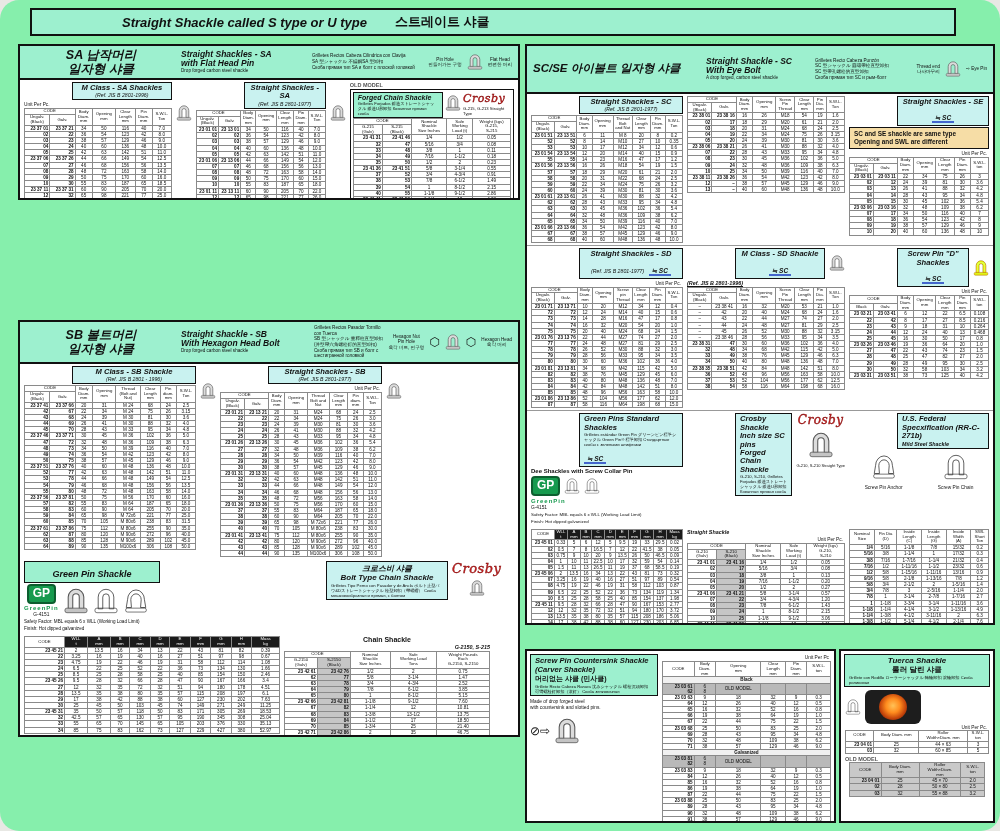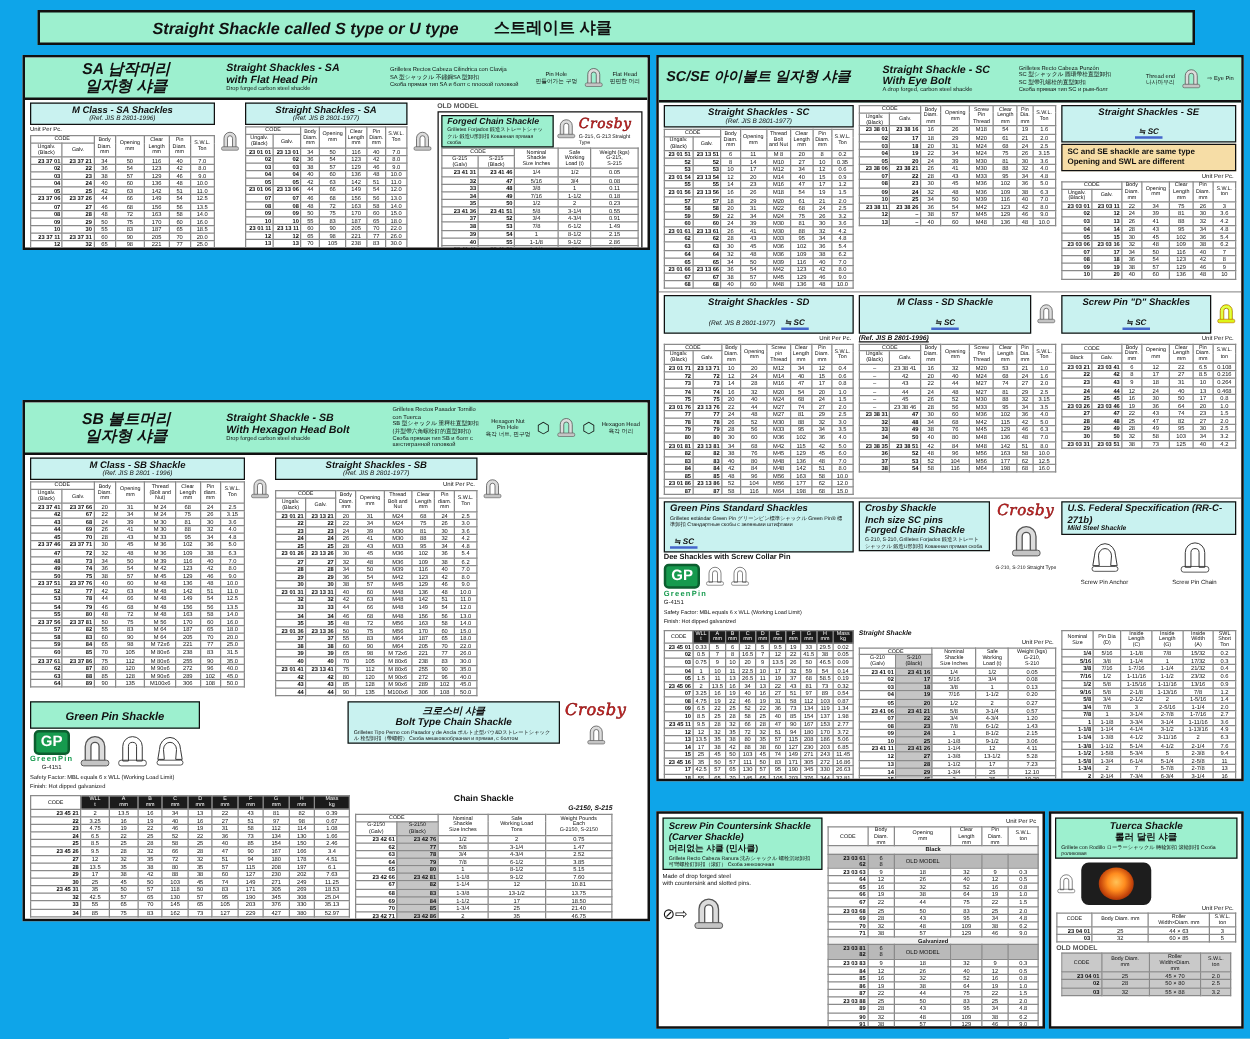--- a/index.html
+++ b/index.html
@@ -1,32 +1,32 @@
 <!DOCTYPE html>
 <html><head>
 <meta charset="utf-8">
 <style>
   html,body{margin:0;padding:0;background:#e8e8e4;}
-  .page{position:relative;width:1000px;height:831px;background:#0ea5e9;font-family:"Liberation Sans",sans-serif;color:#111;overflow:hidden;}
+  .page{position:relative;width:1000px;height:831px;background:#86efac;font-family:"Liberation Sans",sans-serif;color:#111;overflow:hidden;border-radius:19px;}
   .panel{position:absolute;border:2px solid #111;background:#fff;overflow:hidden;box-sizing:border-box;}
   .mint{background:#9df0cf;}
   .banner{left:30px;top:8px;width:926px;height:28px;display:flex;align-items:center;gap:28px;padding-left:90px;}
   .banner .t1{font-weight:bold;font-style:italic;font-size:13px;}
   .banner .t2{font-weight:bold;font-size:13px;}
   .sa-panel{left:18px;top:44px;width:502px;height:156px;}
   .sc-panel{left:525px;top:44px;width:470px;height:581px;}
   .sb-panel{left:18px;top:320px;width:502px;height:417px;}
   .cs-panel{left:525px;top:649px;width:311px;height:174px;}
   .roller-panel{left:839px;top:649px;width:156px;height:174px;}
   .hdr{display:flex;align-items:center;gap:5px;border-bottom:2px solid #111;padding:2px 6px;box-sizing:border-box;}
   .hdr .big{font-weight:bold;font-style:italic;font-size:12.5px;line-height:1.15;white-space:pre-line;}
   .hdr .mid{font-weight:bold;font-style:italic;font-size:8.5px;line-height:1.1;white-space:pre-line;}
   .hdr .tiny{font-size:4.6px;line-height:1.25;white-space:pre-line;}
   .hdr .dlab{font-size:4.6px;line-height:1.15;text-align:center;white-space:pre-line;}
-  .tbox{background:#c9f2f0;border:1.5px solid #111;padding:1px 4px;text-align:center;box-sizing:border-box;}
+  .tbox{background:#c9f2f0;border:1.5px solid #111;padding:1px 4px;text-align:center;box-sizing:border-box;margin-left:48px;}
   .tbox .tt{font-weight:bold;font-style:italic;font-size:7.6px;line-height:1.1;}
   .tbox .ref{font-style:italic;font-size:5.2px;}
   .mintbox{background:#9df0cf;border:1.5px solid #111;padding:1px 4px;box-sizing:border-box;}
   .approx{font-weight:bold;font-style:italic;font-size:6.5px;border-bottom:2px solid #46c;padding:0 3px;}
   .unit{font-size:4.8px;text-align:right;padding:1px 2px 0 0;}
   .note{font-size:4.4px;}
   .mfr{font-size:5px;padding-top:1px;}
   .crosby{font-family:"DejaVu Serif",serif;font-weight:normal;font-style:italic;color:#cc1f1f;letter-spacing:.5px;-webkit-text-stroke:.4px #7d0f0f;}
   .gplogo{display:inline-block;background:#169a4e;color:#fff;font-weight:bold;border:2px solid #0c5e2f;border-radius:4px;padding:0 4px;font-size:12px;line-height:1.3;}
   .gpname{color:#169a4e;font-weight:bold;font-size:6px;letter-spacing:1px;}
@@ -632,21 +632,21 @@
               </table>
             </div>
           <div class="note">Note : G-Galvanized, S-Self Coloured (Black)</div>
           <div class="mfr" style="text-align:right">Name of Mfr.   Crosby®</div>
         </div>
       </div>
     </div>
   </div>
 
   <div class="panel sc-panel">
-    <div class="hdr mint" style="height:36px">
+    <div class="hdr mint" style="height:48px">
       <div class="big" style="width:168px;font-size:11.5px">SC/SE  아이볼트 일자형 샤클</div>
       <div style="width:104px">
         <div class="mid">Straight Shackle - SC
 With Eye Bolt</div>
         <div class="tiny">A drop forged, carbon steel shackle</div>
       </div>
       <div class="tiny" style="flex:1">Grilletes Recto Cabeza Punzón
 SC 型シャックル   圓環帶栓直型卸扣
 SC 型帶孔螺栓的直型卸扣
 Скоба прямая тип SC и рым-болт</div>

